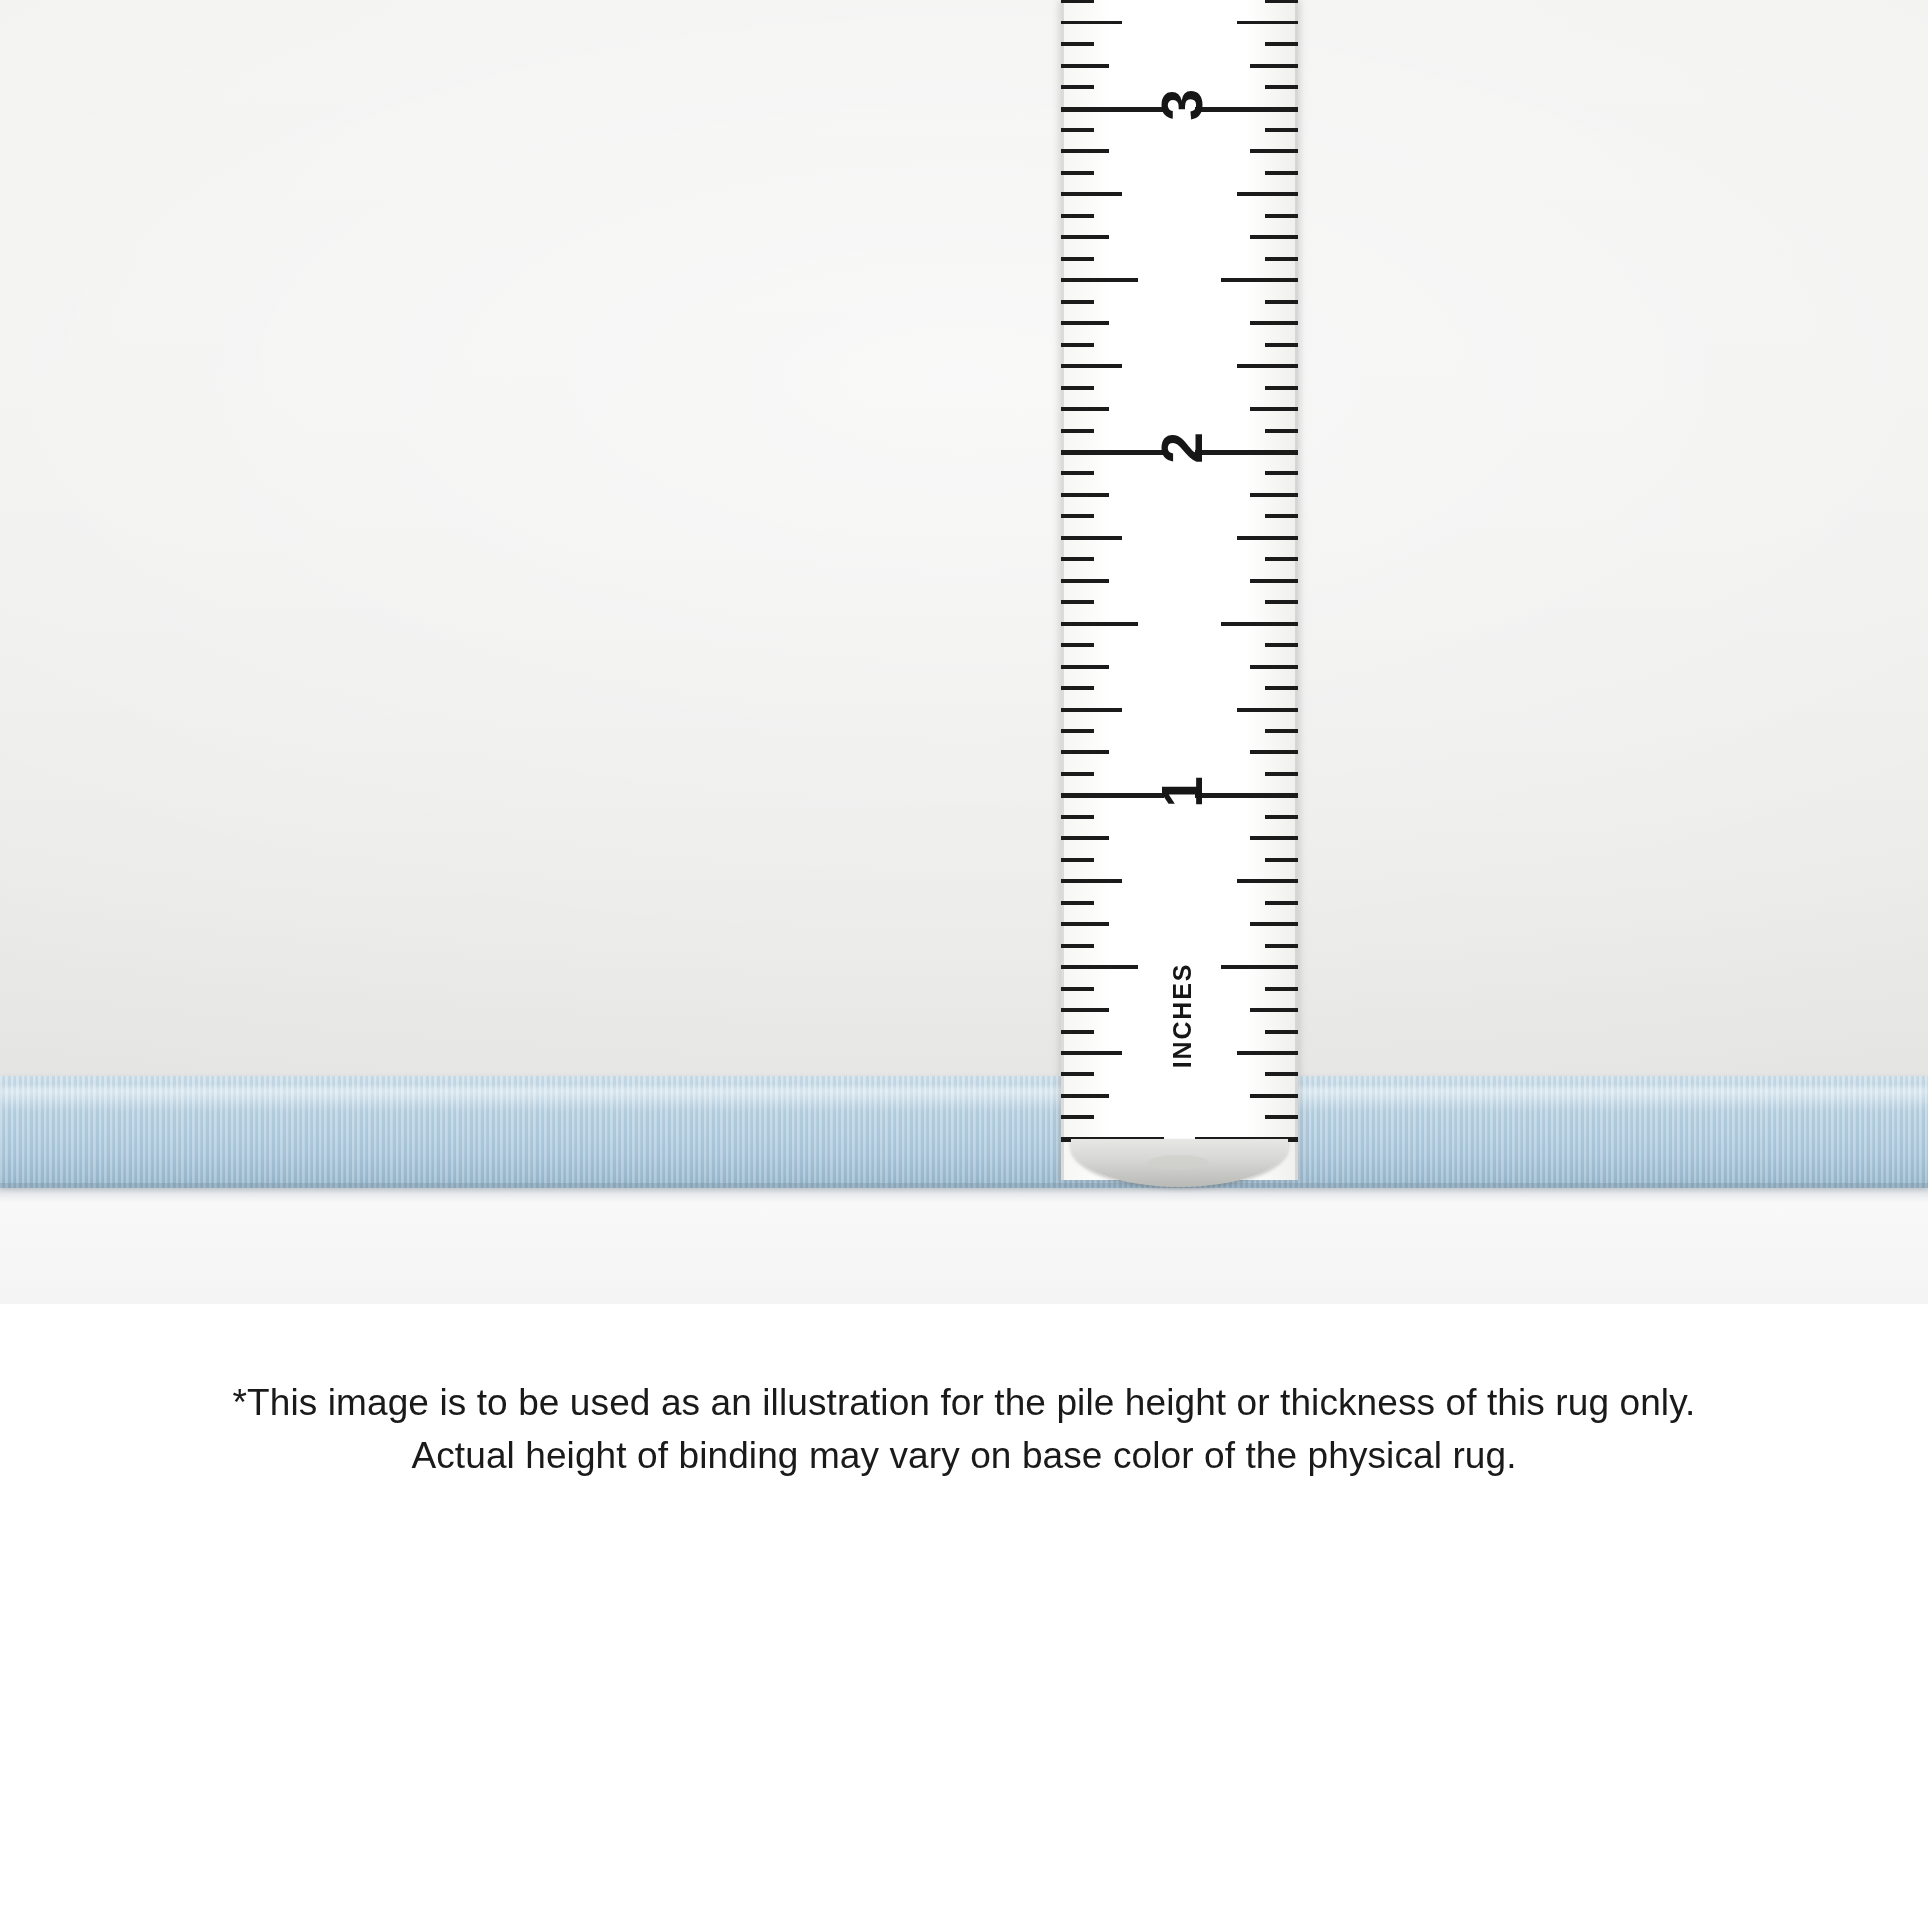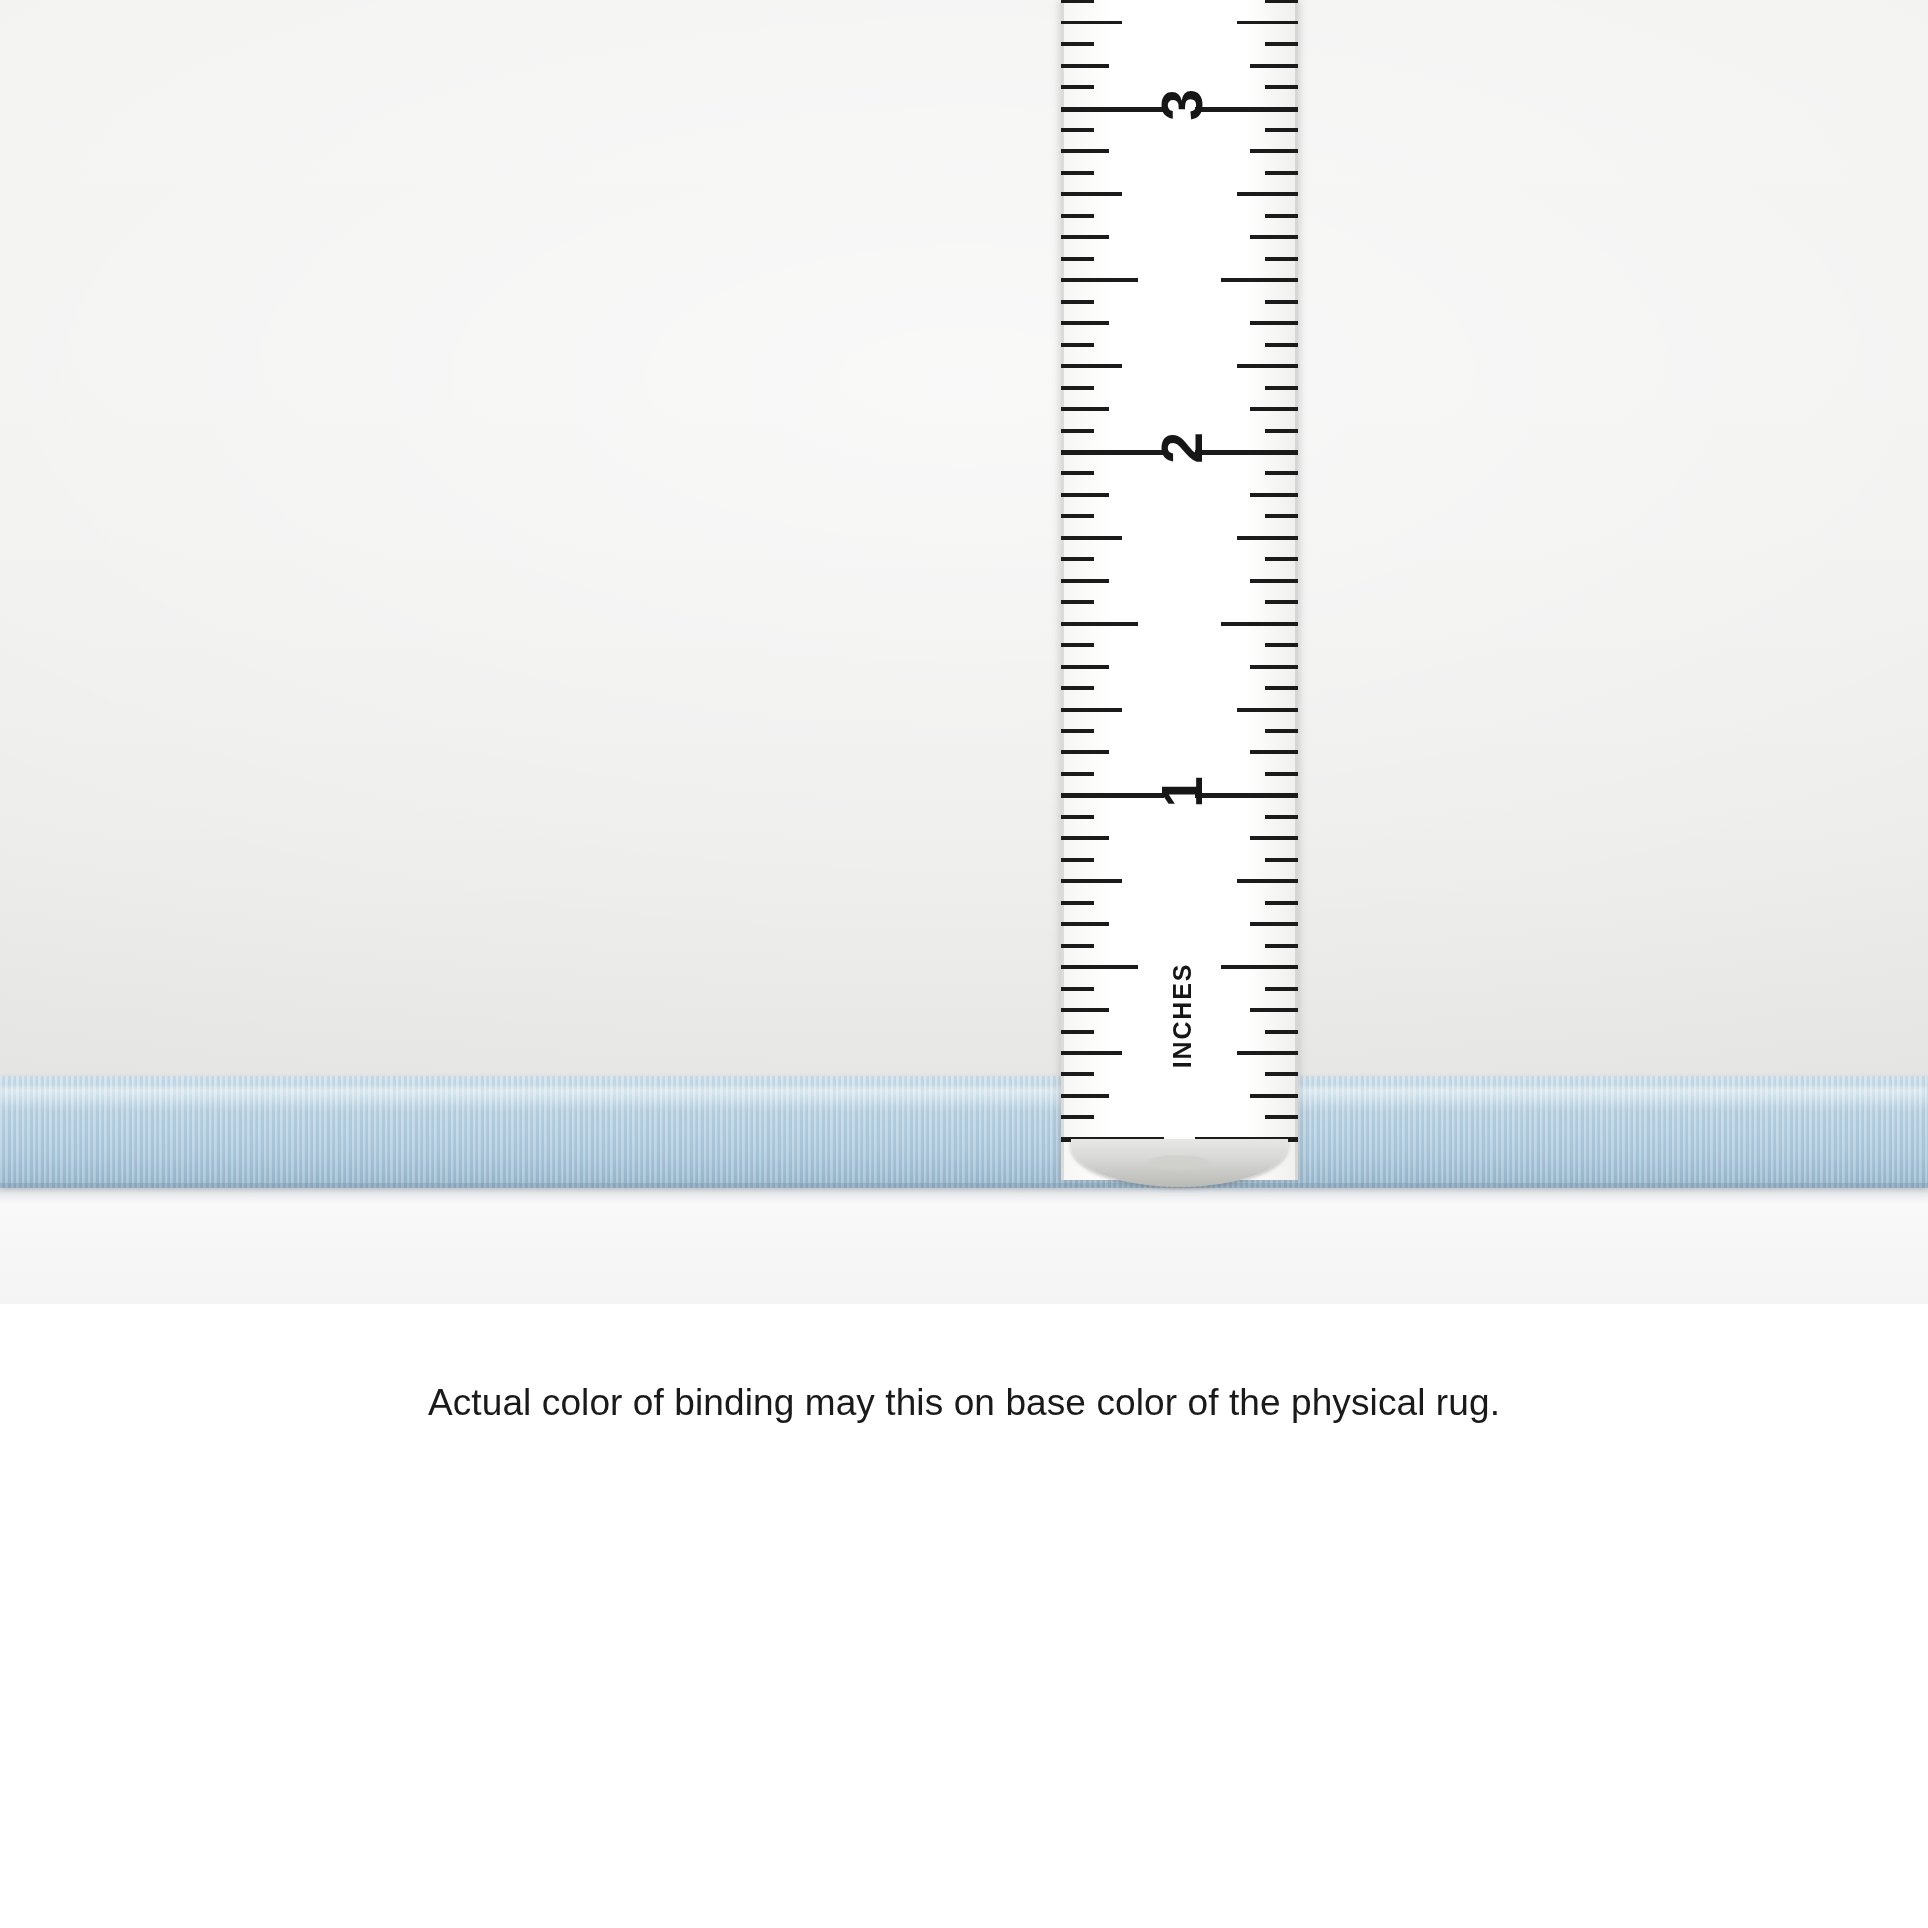--- a/index.html
+++ b/index.html
@@ -335,17 +335,18 @@
         <div class="inch-label" style="top: 72px; left: 84px;">3</div>
         <div class="inches-word" style="top: 1001px; left: 48px;">INCHES</div>
       </div>
 
     <div class="ruler-tip"></div>
     <div class="ruler-tip-hole"></div>
 
   </div>
 
   <div class="caption">
-    <span class="caption-line">Actual color of binding may this on base color of the physical rug.</span>
+    <span class="caption-line">*This image is to be used as an illustration for the pile height or thickness of this rug only.</span>
+    <span class="caption-line">Actual height of binding may vary on base color of the physical rug.</span>
   </div>
 
 </div>
 
 
 </body></html>

